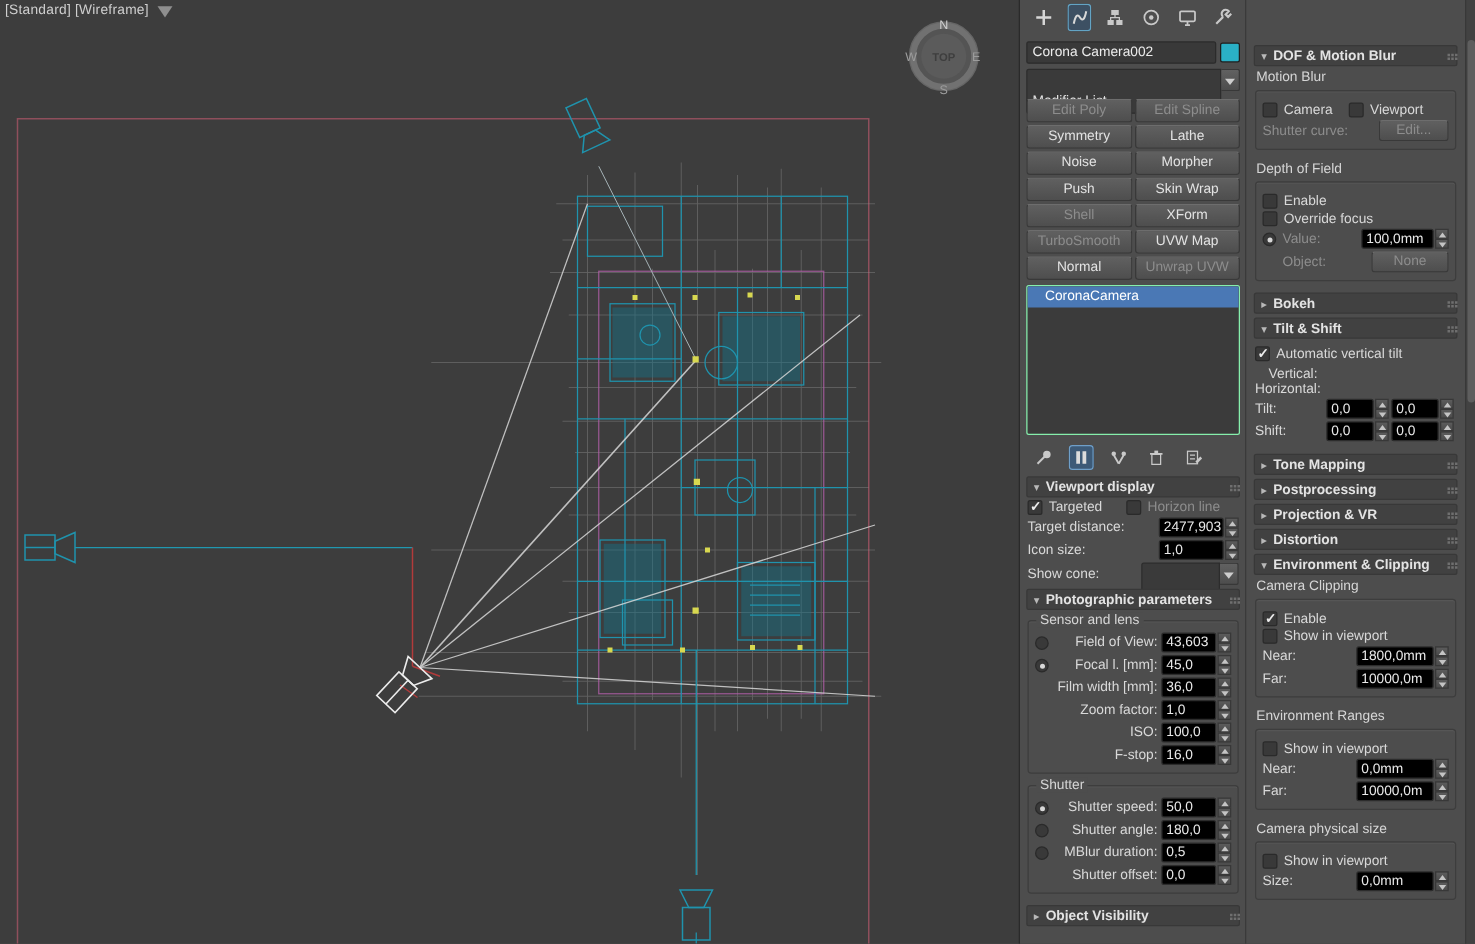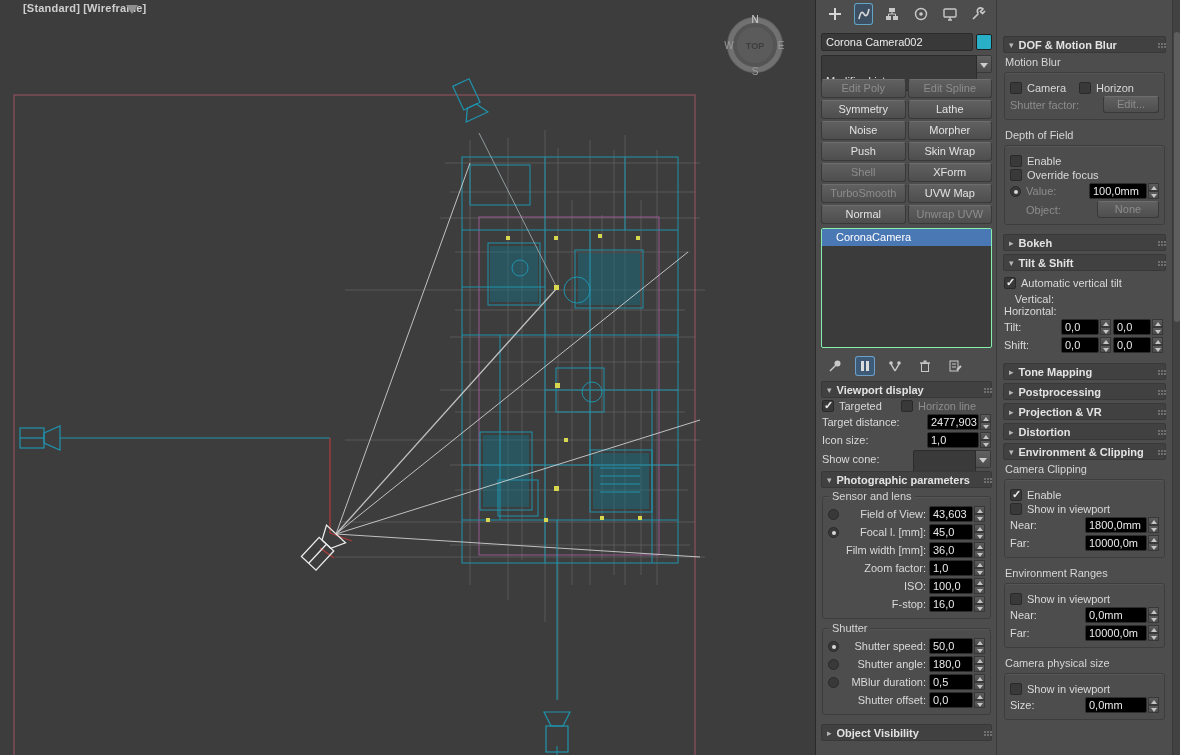--- a/index.html
+++ b/index.html
@@ -2,21 +2,21 @@
 <html><head>
 <meta charset="utf-8">
 <style>
   * { margin:0; padding:0; box-sizing:border-box; }
   html,body { width:1180px; height:755px; }
   body { background:#4d4d4d; font-family:"Liberation Sans",sans-serif; font-size:11px; color:#d9d9d9; overflow:hidden; }
   #root { position:relative; width:1180px; height:755px; overflow:hidden; }
 
   
   .viewport { position:absolute; left:0; top:0; width:816px; height:755px; background:#3d3d3d; border-right:1px solid #2a2a2a; overflow:hidden; }
-  .vp-label { position:absolute; left:23px; top:2px; color:#cfcfcf; z-index:6; letter-spacing:.2px;font-weight:bold; }
+  .vp-label { position:absolute; left:4px; top:2px; color:#cfcfcf; z-index:6; letter-spacing:.2px; }
   .vp-tri { position:absolute; left:126px; top:5px; width:0; height:0; border-left:6px solid transparent; border-right:6px solid transparent; border-top:9px solid #8f8f8f; z-index:6; }
   .scene { position:absolute; left:0; top:0; }
   .compass { position:absolute; left:722px; top:12px; z-index:5; }
 
   
   .cmd-panel { position:absolute; left:817px; top:0; width:179px; height:755px; background:#4d4d4d; padding:0 4px; }
   .tabbar { display:flex; gap:9px; align-items:center; height:28px; padding:0 4px; }
   .tab { width:22px; height:22px; display:flex; align-items:center; justify-content:center; border-radius:3px; }
   .tab.active { background:#3d5063; box-shadow:0 0 0 1px #63a4c4 inset; }
   .name-row { display:flex; align-items:center; gap:3px; margin:5px 0 4px; }
@@ -476,24 +476,24 @@
       <span class="arrow">▾</span>
       <span>DOF &amp; Motion Blur</span>
       <span class="grip"></span>
     </div>
     <div class="plain-label">Motion Blur</div>
     <div class="grp" style="margin-top:4px">
       <div class="row">
         <span class="chk"></span>
         <span class="lblL" style="width:52px">Camera</span>
         <span class="chk"></span>
-        <span class="lblL">Horizon</span>
-      </div>
-      <div class="row">
-        <span class="lblF dim">Shutter factor:</span>
+        <span class="lblL">Viewport</span>
+      </div>
+      <div class="row">
+        <span class="lblF dim">Shutter curve:</span>
         <span class="btn dim" style="width:56px; height:17px; line-height:15px">Edit...</span>
       </div>
     </div>
     <div class="plain-label">Depth of Field</div>
     <div class="grp" style="margin-top:4px">
       <div class="row">
         <span class="chk"></span>
         <span class="lblL">Enable</span>
       </div>
       <div class="row">

